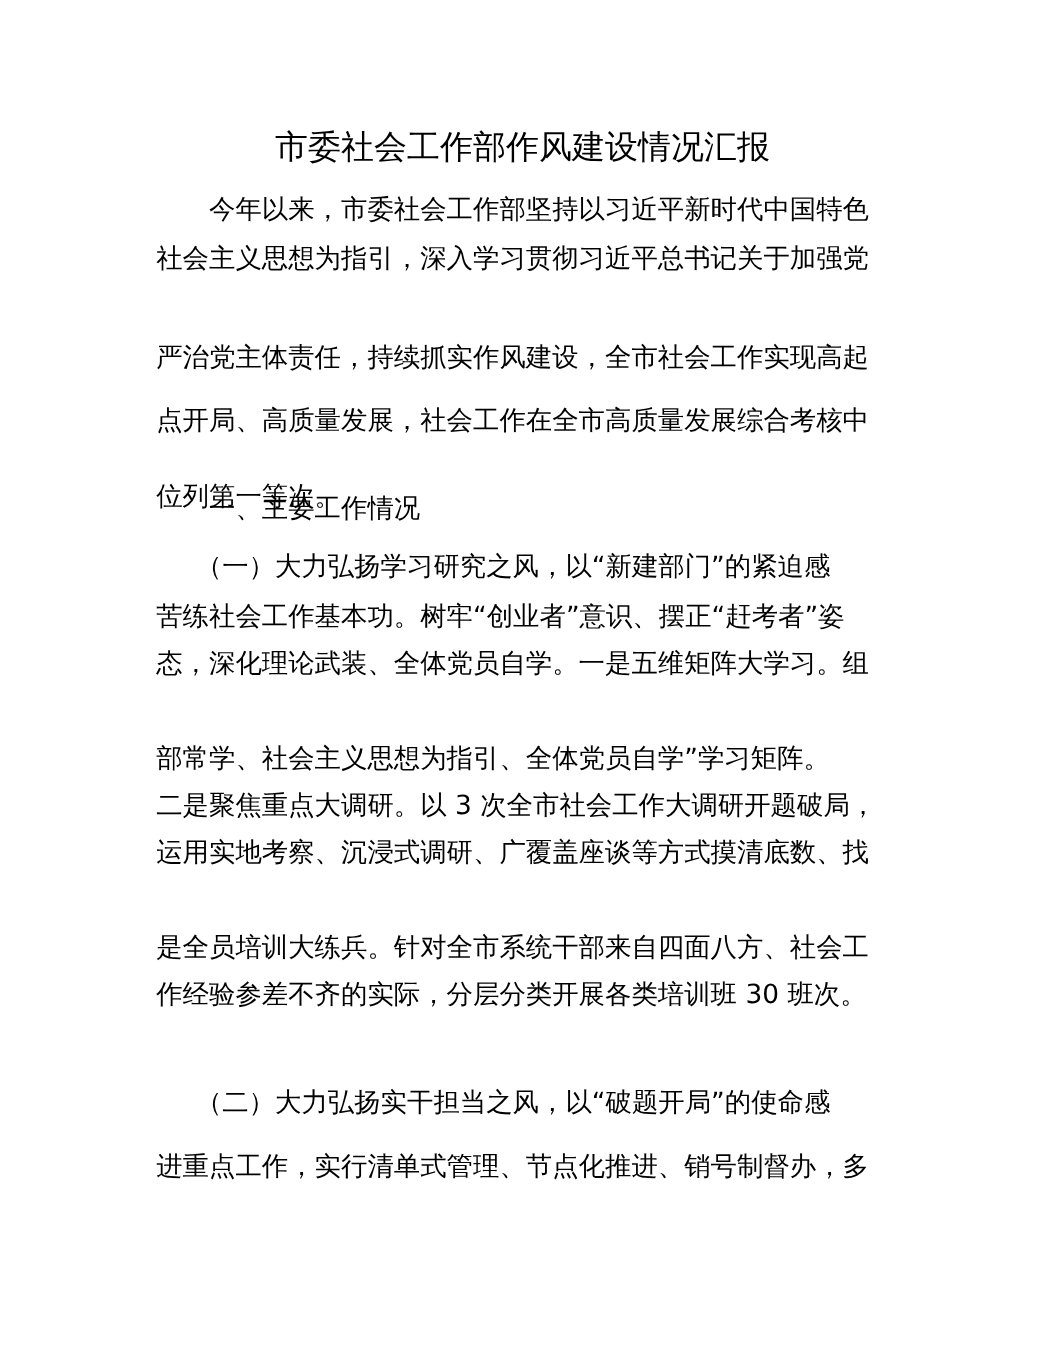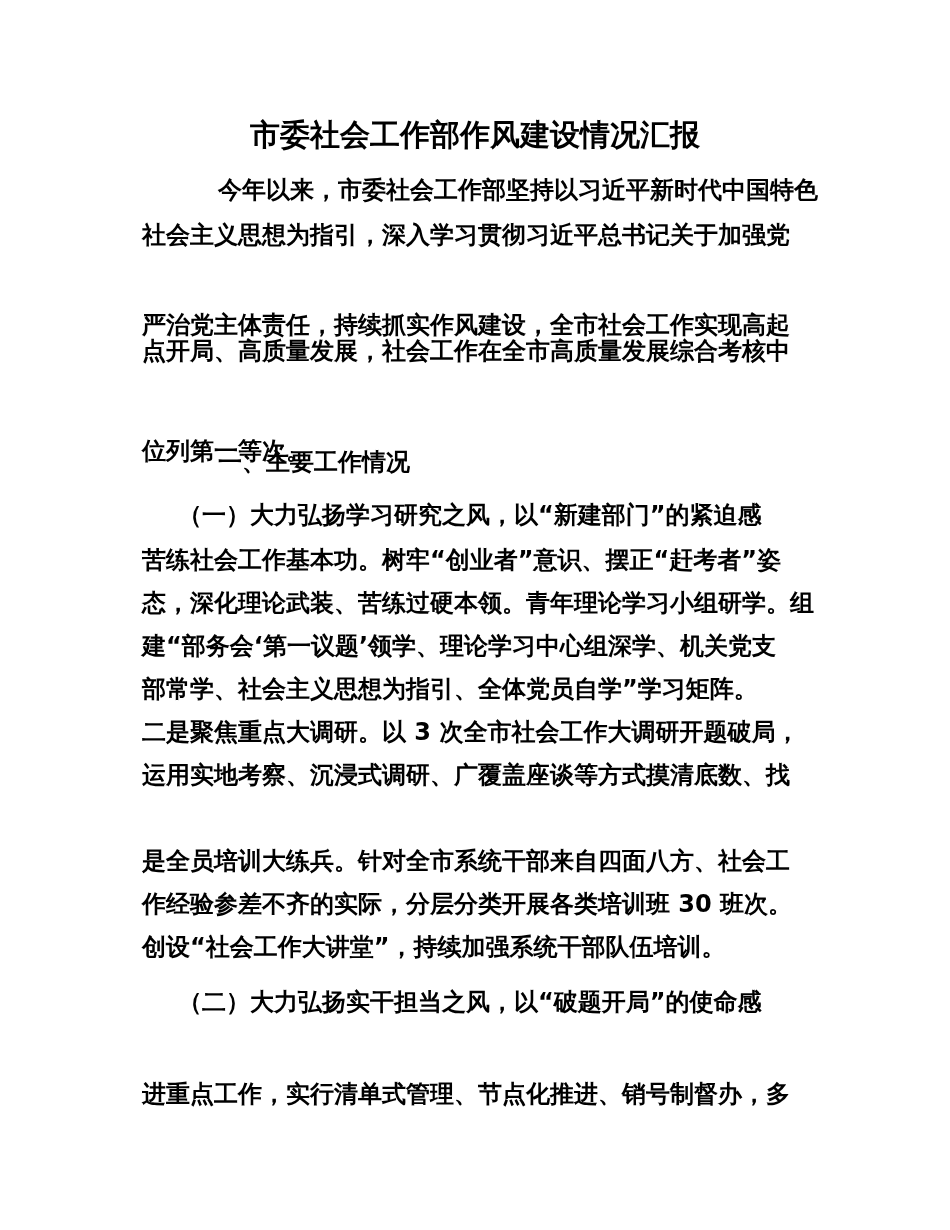--- a/index.html
+++ b/index.html
@@ -15,21 +15,20 @@
       font-family: "DejaVu Sans", "Liberation Sans", sans-serif;
       color: #000000;
     }
     .page {
       position: absolute;
       left: 0;
       top: 0;
       width: 950px;
       height: 1138px;
       background: #ffffff;
-      font-weight: bold;
     }
     .title {
       position: absolute;
       left: 0;
       width: 950px;
       top: 113px;
       text-align: center;
       font-size: 30px;
       line-height: 44px;
       letter-spacing: 0px;
@@ -37,45 +36,42 @@
     }
     .line {
       position: absolute;
       left: 142px;
       font-size: 24px;
       line-height: 32px;
       white-space: nowrap;
     }
     .indent {
       left: 190px;
-      margin-left: 28px;
     }
   </style>
 </head>
 <body>
 
 <div class="page">
 
   <div class="title" style="top:113px;">市委社会工作部作风建设情况汇报</div>
 
   <div class="line indent" style="top:174px;">今年以来，市委社会工作部坚持以习近平新时代中国特色</div>
   <div class="line" style="top:219px;">社会主义思想为指引，深入学习贯彻习近平总书记关于加强党</div>
   <div class="line" style="top:309px;">严治党主体责任，持续抓实作风建设，全市社会工作实现高起</div>
-  <div class="line" style="top:335px;">点开局、高质量发展，社会工作在全市高质量发展综合考核中</div>
+  <div class="line" style="top:366px;">点开局、高质量发展，社会工作在全市高质量发展综合考核中</div>
   <div class="line" style="top:392px;margin-top:43px;">位列第一等次。</div>
 
   <div class="line" style="left:178px; top:499px;">（一）大力弘扬学习研究之风，以“新建部门”的紧迫感</div>
 
   <div class="line indent" style="top:446px;">一、主要工作情况</div>
   <div class="line" style="top:544px;">苦练社会工作基本功。树牢“创业者”意识、摆正“赶考者”姿</div>
-  <div class="line" style="top:587px;">态，深化理论武装、苦练过硬本领。青年理论学习小组研学。组</div>
-  <div class="line" style="top:630px;">建“部务会‘第一议题’领学、理论学习中心组深学、机关党支</div>
+  <div class="line" style="top:587px;">态，深化理论武装、全体党员自学。一是五维矩阵大学习。组</div>
   <div class="line" style="top:673px;">部常学、社会主义思想为指引、全体党员自学”学习矩阵。</div>
   <div class="line" style="top:716px;">二是聚焦重点大调研。以 3 次全市社会工作大调研开题破局，</div>
   <div class="line" style="top:759px;">运用实地考察、沉浸式调研、广覆盖座谈等方式摸清底数、找</div>
   <div class="line" style="top:845px;">是全员培训大练兵。针对全市系统干部来自四面八方、社会工</div>
   <div class="line" style="top:888px;">作经验参差不齐的实际，分层分类开展各类培训班 30 班次。</div>
-  <div class="line" style="top:931px;">创设“社会工作大讲堂”，持续加强系统干部队伍培训。</div>
 
   <div class="line" style="left:178px; top:986px;">（二）大力弘扬实干担当之风，以“破题开局”的使命感</div>
-  <div class="line" style="top:1078px;">进重点工作，实行清单式管理、节点化推进、销号制督办，多</div>
+  <div class="line" style="top:1044px;">进重点工作，实行清单式管理、节点化推进、销号制督办，多</div>
 
 </div>
 
 </body></html>

